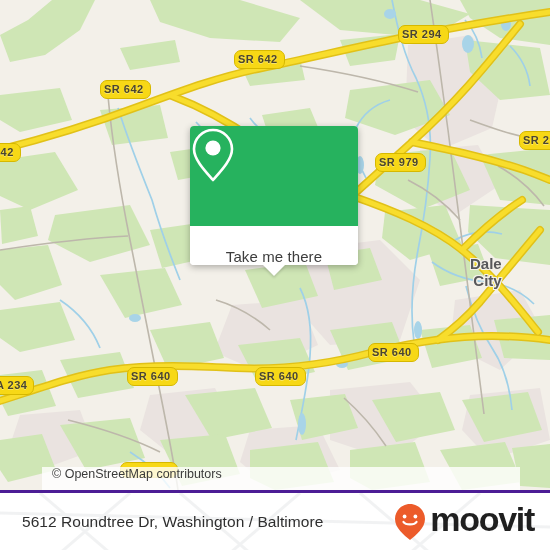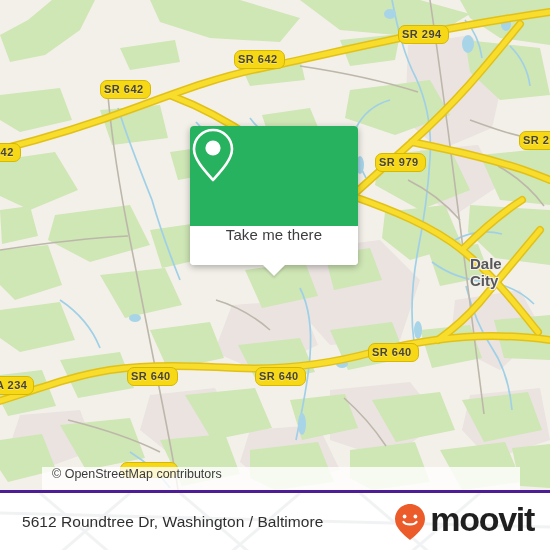--- a/index.html
+++ b/index.html
@@ -35,21 +35,21 @@
     text-shadow: 0 1px 0 rgba(255,255,255,.35);
   }
 
   
   .place-label {
     position: absolute;
     color: #58585a;
     font-size: 15px;
     font-weight: bold;
     line-height: 17px;
-    text-align: left;
+    text-align: right;
     text-shadow: 1px 0 #f3f0e9, -1px 0 #f3f0e9, 0 1px #f3f0e9, 0 -1px #f3f0e9,
                  1px 1px #f3f0e9, -1px -1px #f3f0e9, 1px -1px #f3f0e9, -1px 1px #f3f0e9;
     white-space: pre-line;
   }
 
   
   #popup {
     position: absolute;
     left: 190px; top: 126px;
     width: 168px;
@@ -62,21 +62,21 @@
   #popup-top {
     height: 100px;
     background: #26b25e;
     border-radius: 4px 4px 0 0;
     display: flex; align-items: center; justify-content: center;
   }
   #popup-bottom {
     height: 39px;
     background: #ffffff;
     border-radius: 0 0 4px 4px;
-    display: flex; align-items: flex-start; justify-content: center;
+    display: flex; align-items: flex-end; justify-content: center;
     position: relative;
   }
   #popup-label {
     color: #3d3d3d;
     font-size: 15px;
     letter-spacing: .1px;
   }
   #popup-tail {
     position: absolute;
     left: 50%; bottom: -11px;

